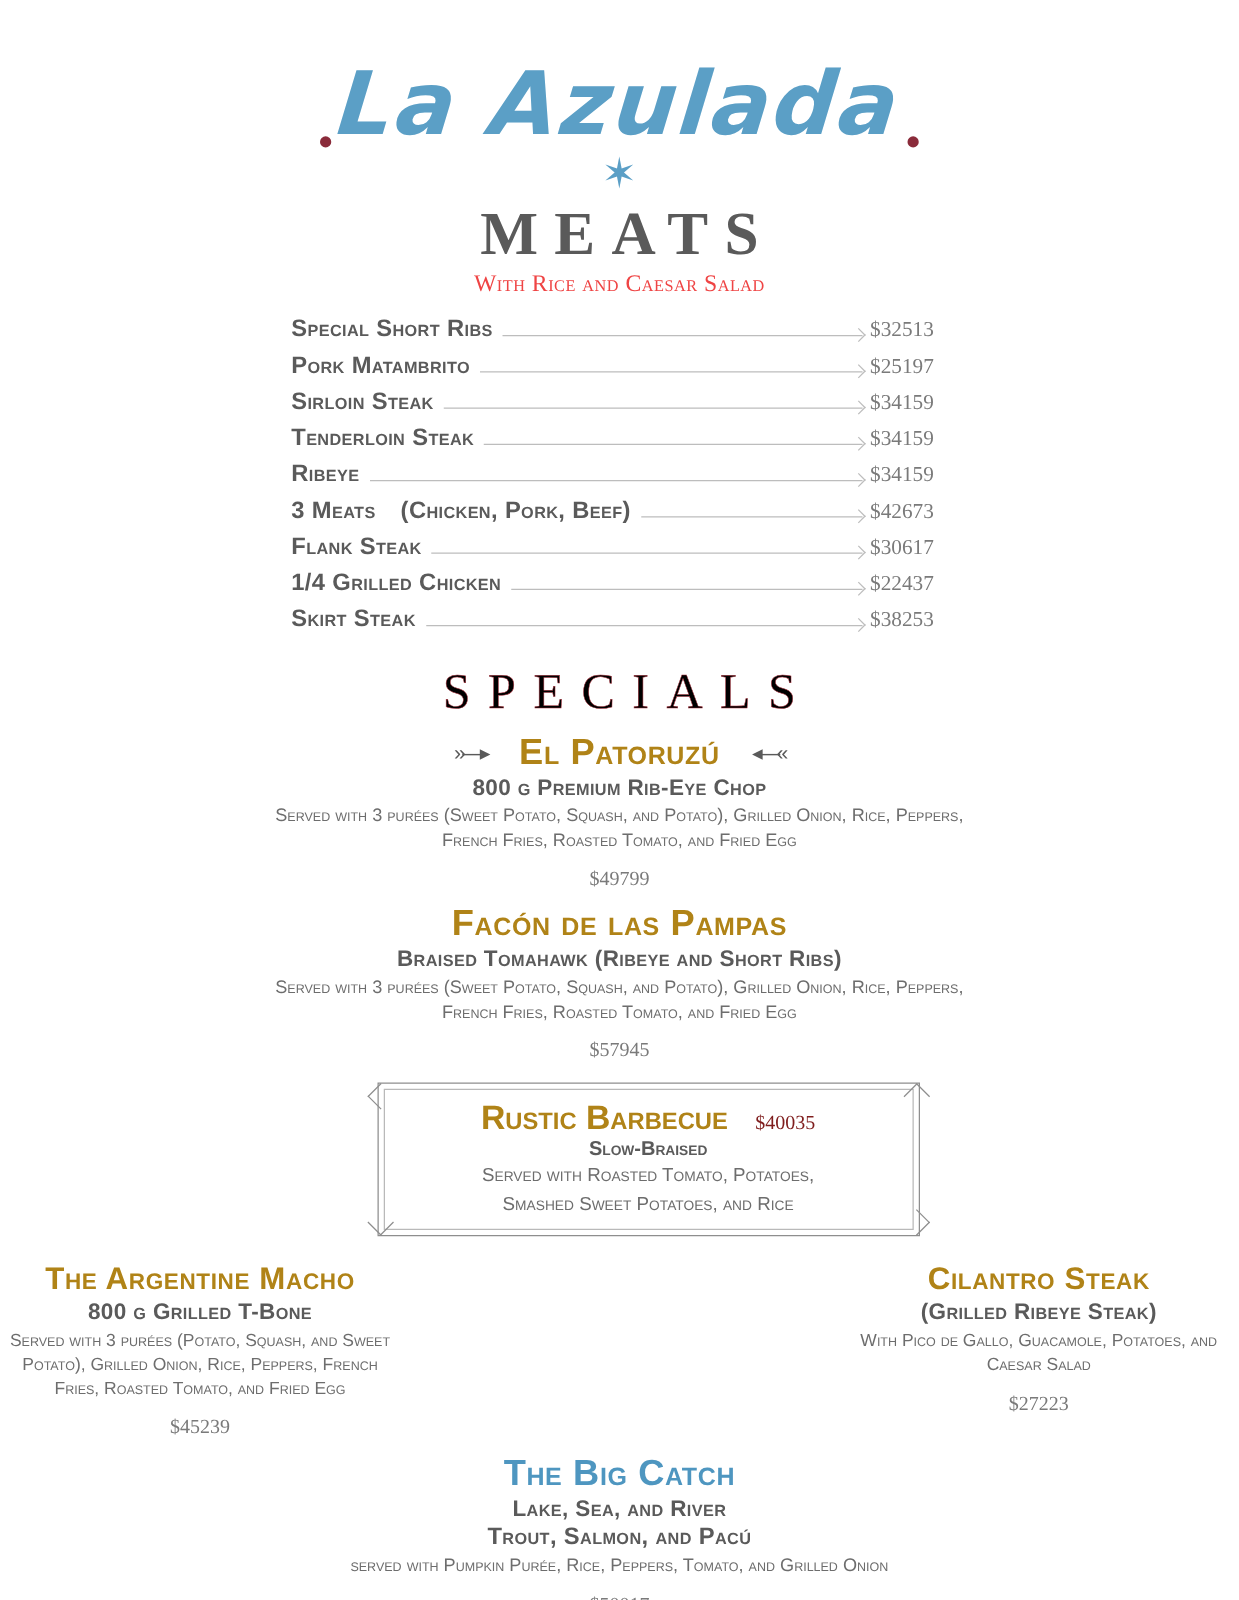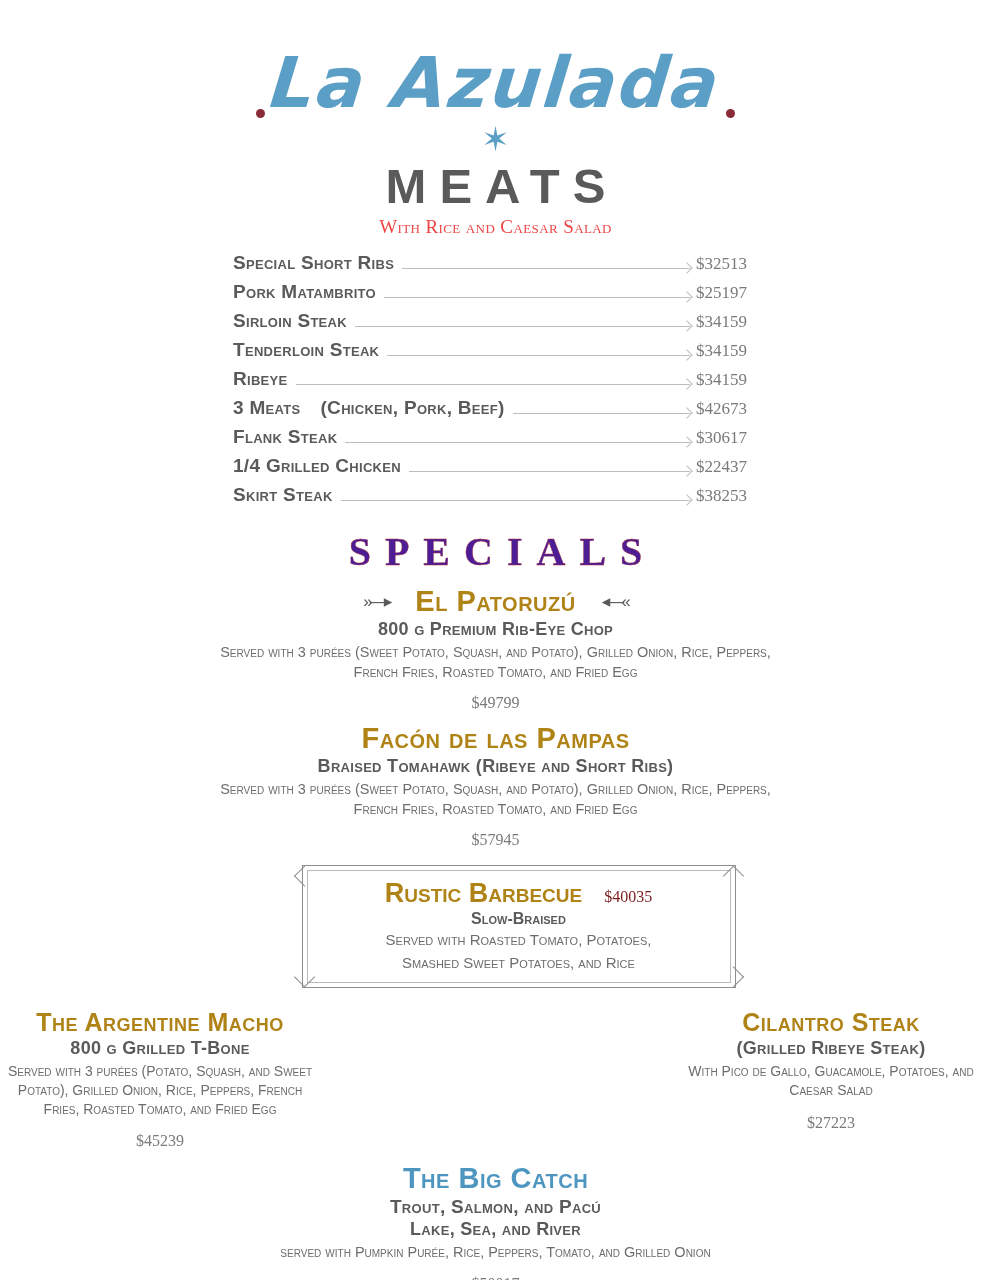--- a/index.html
+++ b/index.html
@@ -49,21 +49,21 @@
   .brand-dot.right { margin-left: 6px; margin-bottom: -22px;}
 
   .star {
     color: #5b9fc6;
     font-size: 34px;
     line-height: 1;
     margin-top: 4px;
   }
 
   .meats-title {
-    font-family: Liberation Sans, sans-serif;
+    font-family: Liberation Serif, serif;
     font-size: 49px;
     font-weight: bold;
     letter-spacing: 13px;
     color: #5a5a5a;
     text-align: center;
     margin-top: 2px;
     text-indent: 13px;
   }
   .meats-sub {
     text-align: center;
@@ -117,24 +117,24 @@
     font-size: 17px;
     color: #7a7a7a;
     min-width: 62px;
     text-align: left;
   }
 
   
   .specials-title {
     text-align: center;
     font-family: "Liberation Serif", serif;
-    font-weight: bold;
+    font-weight: normal;
     font-size: 40px;
     letter-spacing: 14px;
-    color: #4c1d95;
+    color: #000000;
     margin-top: 22px;
     text-indent: 14px;
     -webkit-text-stroke: 0.4px #a8303c;
   }
 
   .special-block { text-align: center; margin-top: 10px; }
   .special-head {
     display: flex;
     justify-content: center;
     align-items: center;
@@ -371,19 +371,19 @@
     <div class="col">
       <div class="special-name">Cilantro Steak</div>
       <div class="special-sub">(Grilled Ribeye Steak)</div>
       <div class="special-desc">With Pico de Gallo, Guacamole, Potatoes, and Caesar Salad</div>
       <div class="special-price">$27223</div>
     </div>
   </div>
 
   <div class="special-block" style="margin-top:12px">
     <div class="special-name blue">The Big Catch</div>
+    <div class="special-sub">Lake, Sea, and River</div>
     <div class="special-sub" style="font-size:19px">Trout, Salmon, and Pacú</div>
-    <div class="special-sub">Lake, Sea, and River</div>
     <div class="special-desc">served with Pumpkin Purée, Rice, Peppers, Tomato, and Grilled Onion</div>
     <div class="special-price">$50017</div>
   </div>
 
 </div>
 
 </body></html>

